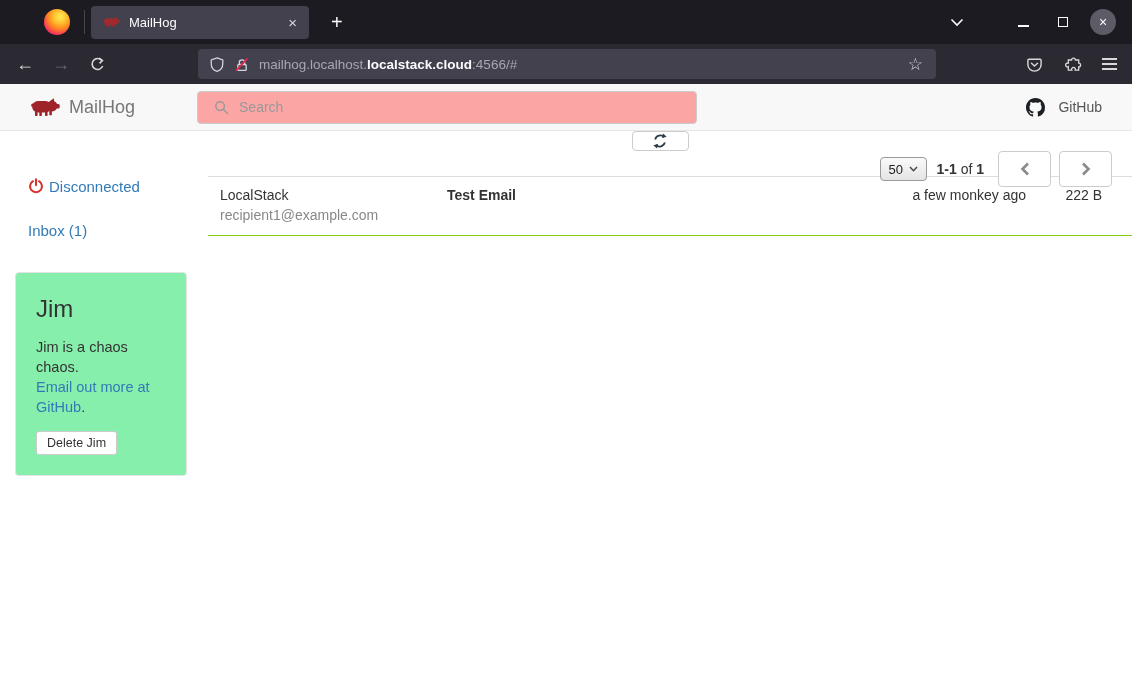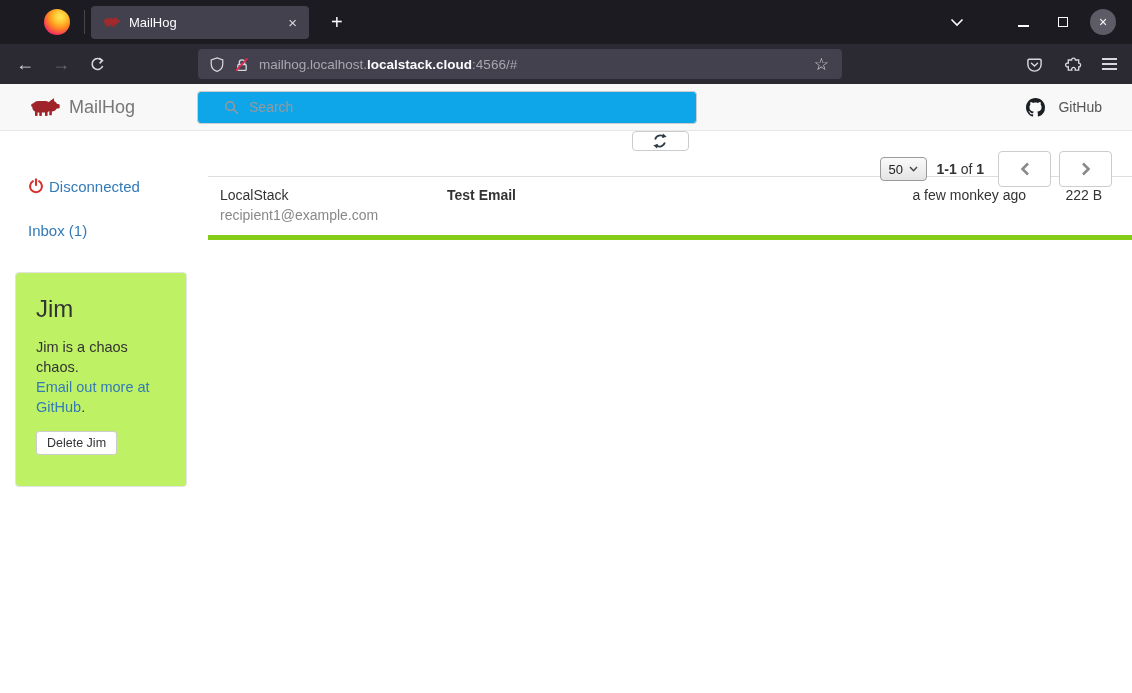--- a/index.html
+++ b/index.html
@@ -42,61 +42,61 @@
   .navbar {
     height:40px; background:#2b2a33; display:flex; align-items:center;
     padding:0 10px; gap:6px;
   }
   .nav-btn {
     width:30px; height:28px; display:flex; align-items:center; justify-content:center;
     color:#d8d8dc; font-size:18px; border-radius:4px; cursor:pointer; flex:none;
   }
   .nav-btn.disabled { color:#68676f; cursor:default; }
   .urlbar {
-    width:644px; height:30px; background:#42414d; border-radius:4px;
+    width:738px; height:30px; background:#42414d; border-radius:4px;
     display:flex; align-items:center; gap:9px; padding:0 11px; margin-left:80px;
     cursor:text; flex:none;
   }
   .url-text { flex:1; font-size:13.5px; color:#a7a7b0; white-space:nowrap; overflow:hidden; }
   .url-text .domain { color:#fbfbfe; font-weight:700; }
   .star { color:#d8d8dc; font-size:17px; cursor:pointer; padding:0 2px; }
   .nav-right { margin-left:auto; display:flex; align-items:center; gap:9px; }
   .hamburger { display:flex; flex-direction:column; gap:3px; padding:5px; cursor:pointer; }
   .hamburger div { width:15px; height:1.8px; background:#d8d8dc; }
   
   .appheader {
     height:47px; background:#f8f8f8; border-bottom:1px solid #e7e7e7;
     display:flex; align-items:center;
   }
   .brand { display:flex; align-items:center; gap:9px; margin-left:30px; cursor:pointer; }
   .brand-name { font-size:18px; color:#777; }
   .searchbox {
-    margin-left:62px; width:500px; height:33px; background:#0ea5e9;
+    margin-left:62px; width:500px; height:33px; background:#fca5a5;
     border:1px solid #ccc; border-radius:4px;
-    display:flex; align-items:center; gap:8px; padding:0 26px;
+    display:flex; align-items:center; gap:8px; padding:0 16px;
   }
   .searchbox input {
     border:none; outline:none; flex:1; font-size:14px;
     font-family:"Liberation Sans", sans-serif; color:#333; background:transparent;
   }
   .searchbox input::placeholder { color:#999; }
   .gh-link {
     margin-left:auto; margin-right:30px; display:flex; align-items:center; gap:13px;
     color:#555; font-size:14px; cursor:pointer; text-decoration:none;
   }
   .content { display:flex; height:562px; }
   .sidebar { width:190px; flex:none; }
   .side-item { font-size:15px; color:#337ab7; cursor:pointer; }
   .side-item .ico { vertical-align:-2px; margin-right:5px; }
   #status-item { margin:47px 0 0 28px; }
   #inbox-item { margin:27px 0 0 28px; }
   #delete-item { margin:27px 0 0 28px; width:120px; line-height:20px; }
   .jim-panel {
-    margin:33px 3px 0 15px; background:#bef264; border:1px solid #e3e3e3;
-    border-radius:4px; padding:18px 20px 31px 20px;
+    margin:33px 3px 0 15px; background:#86efac; border:1px solid #e3e3e3;
+    border-radius:4px; padding:18px 20px 20px 20px;
   }
   .jim-title { font-size:24px; color:#333; margin:4px 0 14px 0; font-weight:400; }
   .jim-text { font-size:14.5px; line-height:20px; color:#333; margin:0; }
   .jim-link { color:#337ab7; cursor:pointer; text-decoration:none; }
   .jim-btn {
     margin-top:14px; padding:4px 10px; font-size:12.5px; color:#333;
     background:#fff; border:1px solid #ccc; border-radius:3px; cursor:pointer;
     font-family:"Liberation Sans", sans-serif;
   }
   .main { flex:1; }
@@ -112,21 +112,21 @@
   .pager { margin-left:auto; display:flex; align-items:center; gap:8px; }
   .pagesize {
     width:47px; height:24px; background:linear-gradient(#fafafa,#e4e4e4);
     border:1px solid #9a9a9a; border-radius:4px; display:flex; align-items:center;
     padding:0 5px 0 8px; font-size:13px; color:#222; cursor:pointer; gap:6px;
   }
   .count { font-size:14px; color:#333; margin:0 6px 0 2px; white-space:nowrap; }
   .count b { font-weight:700; }
   .page-btn { width:53px; height:36px; }
   .msg-row {
-    margin-left:18px; padding:8px 20px 10px 12px; border-bottom:5px solid #84cc16;
+    margin-left:18px; padding:8px 20px 10px 12px; border-bottom:1px solid #84cc16;
     display:grid; grid-template-columns:227px 1fr auto 86px; cursor:pointer;
     font-size:14px; color:#333;
   }
   .msg-from-name { line-height:20px; }
   .msg-from-email { line-height:20px; color:#888; }
   .msg-subject { font-weight:700; line-height:20px; }
   .msg-time { text-align:right; line-height:20px; white-space:nowrap; }
   .msg-size { text-align:right; padding-right:10px; line-height:20px; white-space:nowrap; }
   svg { display:block; }
 </style>

